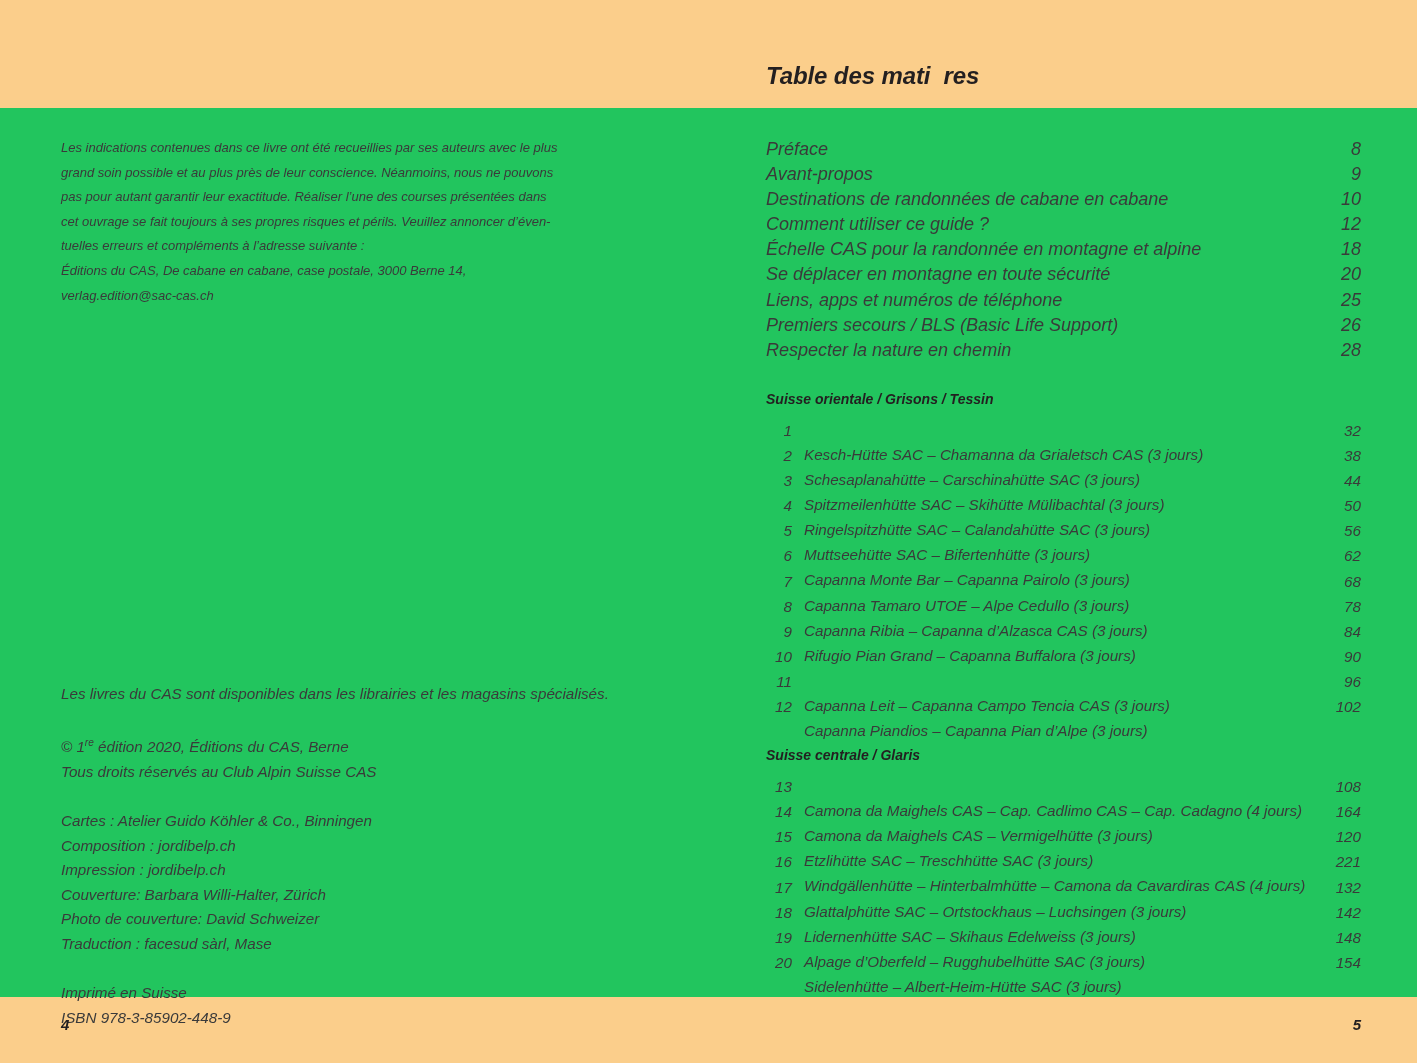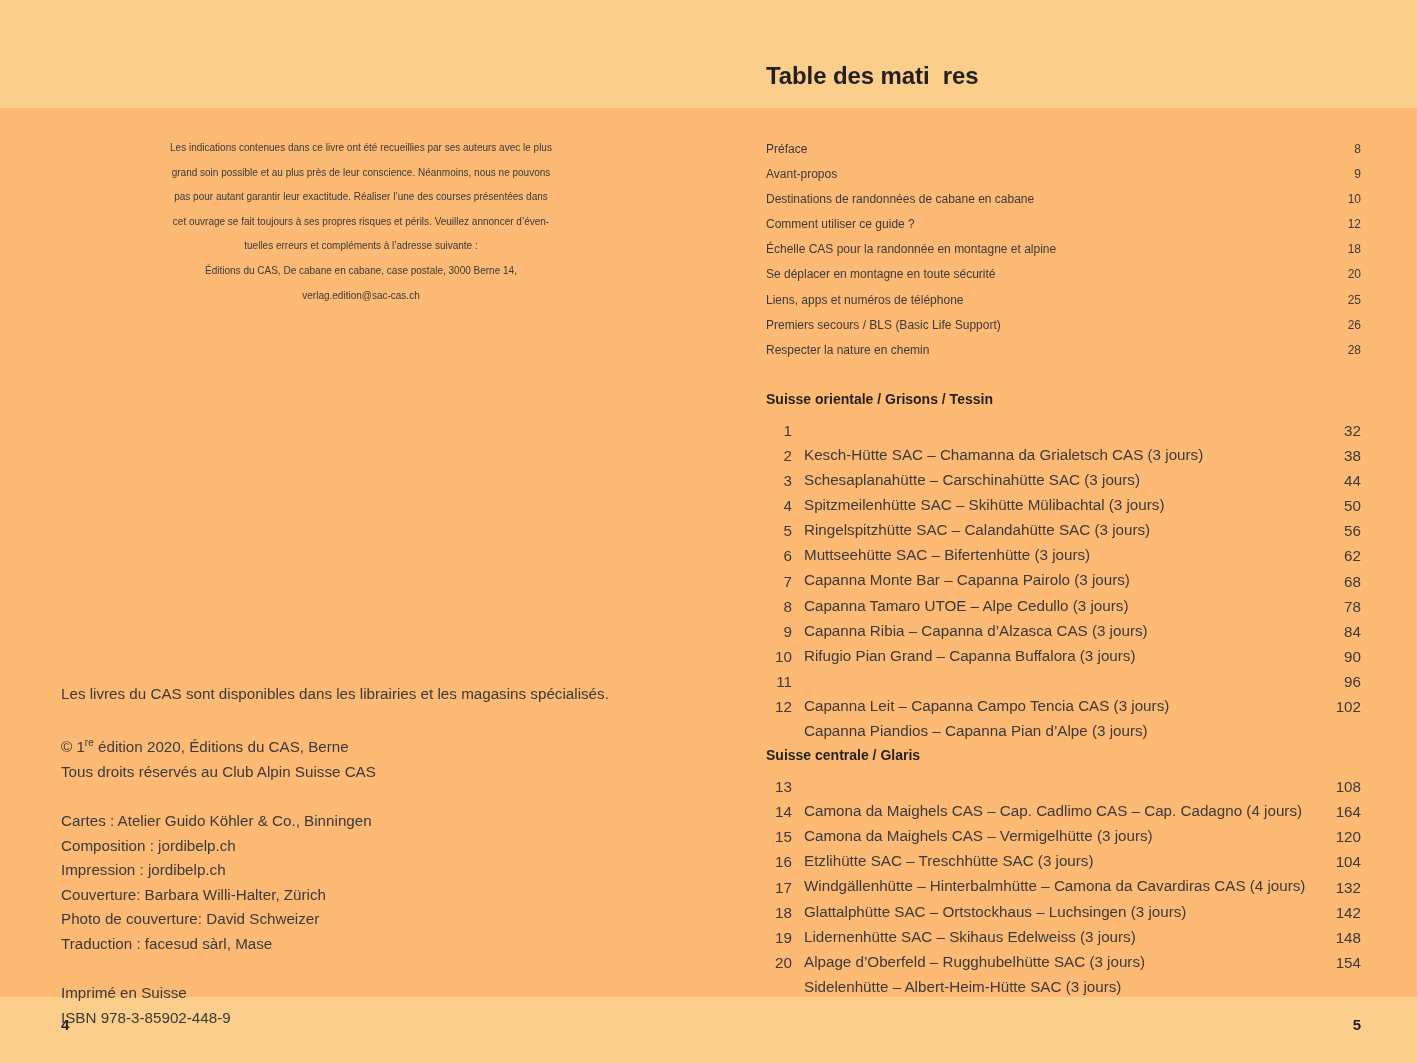--- a/index.html
+++ b/index.html
@@ -11,21 +11,22 @@
     width: 1417px;
     height: 1063px;
     font-family: "Liberation Sans", sans-serif;
     color: #3a3a3a;
     overflow: hidden;
     position: relative;
   }
   .page {
     position: absolute;
     inset: 0;
-    background: #fdba74;
+    background: #22c55e;
+    font-style: italic;
   }
 
   
   .band-top {
     position: absolute;
     left: 0; top: 0;
     width: 1417px;
     height: 108px;
     background: #fbce8b;
   }
@@ -59,23 +60,22 @@
   }
   .folio-left  { left: 61px; }
   .folio-right { left: 1286px; width: 75px; text-align: right; }
 
   
   .col-left {
     position: absolute;
     left: 61px;
     top: 136px;
     width: 600px;
-    font-size: 10px;
+    font-size: 13px;
     line-height: 24.6px;
-    text-align: center;
   }
   .para { margin: 0; }
   .para + .para { margin-top: 0px; }
 
   .left-lower {
     position: absolute;
     left: 61px;
     top: 682px;
     width: 610px;
     font-size: 15.2px;
@@ -89,21 +89,21 @@
   
   .col-right {
     position: absolute;
     left: 766px;
     top: 137px;
     width: 595px;
   }
   .toc-row {
     position: relative;
     height: 25.1px;
-    font-size: 12px;
+    font-size: 18px;
     line-height: 25.1px;
     white-space: nowrap;
   }
   .toc-row .label {
     position: absolute;
     left: 0;
     top: 0;
   }
   .toc-row .pg {
     position: absolute;
@@ -312,21 +312,21 @@
       <span class="pg">164</span>
     </div>
     <div class="num-row">
       <span class="idx">15</span>
       <span class="label">Etzlihütte SAC – Treschhütte SAC (3 jours)</span>
       <span class="pg">120</span>
     </div>
     <div class="num-row">
       <span class="idx">16</span>
       <span class="label">Windgällenhütte – Hinterbalmhütte – Camona da Cavardiras CAS (4 jours)</span>
-      <span class="pg">104</span>
+      <span class="pg">221</span>
     </div>
     <div class="num-row">
       <span class="idx">17</span>
       <span class="label">Glattalphütte SAC – Ortstockhaus – Luchsingen (3 jours)</span>
       <span class="pg">132</span>
     </div>
     <div class="num-row">
       <span class="idx">18</span>
       <span class="label">Lidernenhütte SAC – Skihaus Edelweiss (3 jours)</span>
       <span class="pg">142</span>

